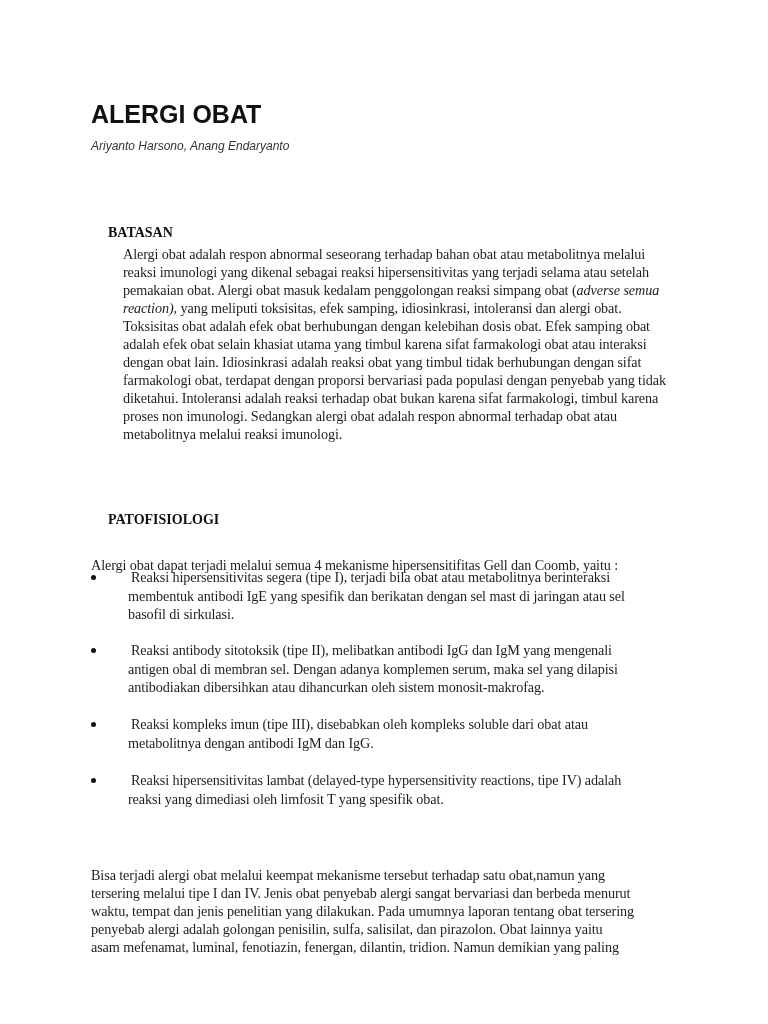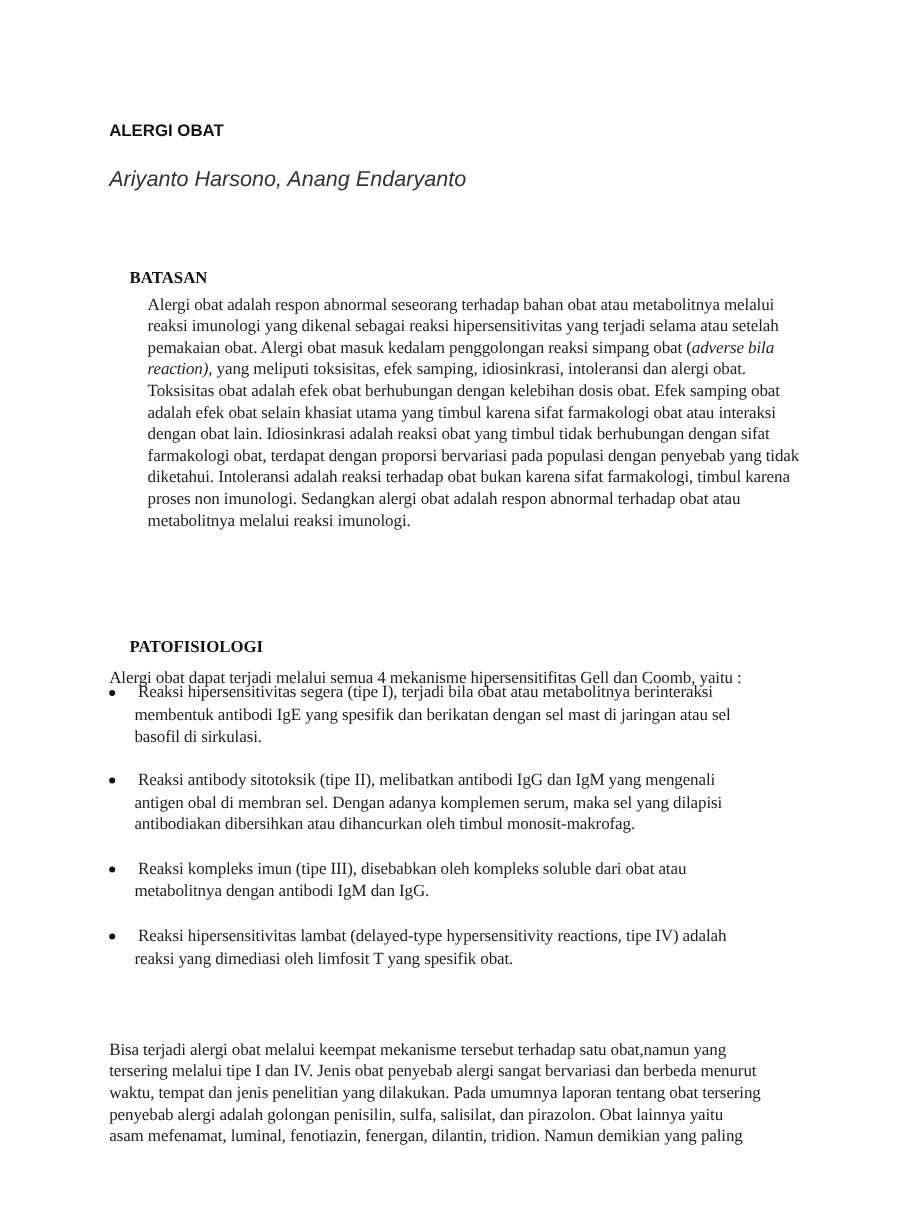--- a/index.html
+++ b/index.html
@@ -21,32 +21,32 @@
       width: 768px;
       height: 1024px;
       background: #ffffff;
     }
     .title {
       position: absolute;
       left: 91px;
       top: 100px;
       font-family: "Liberation Sans", sans-serif;
       font-weight: bold;
-      font-size: 14px;
+      font-size: 25px;
       letter-spacing: 0px;
       color: #111;
       margin: 0;
     }
     .authors {
       position: absolute;
       left: 91px;
       top: 139px;
       font-family: "Liberation Sans", sans-serif;
       font-style: italic;
-      font-size: 18px;
+      font-size: 12px;
       color: #333;
       margin: 0;
     }
     .heading {
       position: absolute;
       left: 91px;
       font-family: "Liberation Serif", serif;
       font-weight: bold;
       font-size: 14px;
       color: #111;
@@ -80,71 +80,71 @@
       position: absolute;
       left: 0;
       top: 7px;
       width: 5px;
       height: 5px;
       border-radius: 50%;
       background: #111;
     }
     .bullet-text {
       position: absolute;
-      left: 21px;
+      left: 37px;
       top: 0;
       width: 580px;
     }
     .bullet-text .first { padding-left: 3px; }
   </style>
 </head>
 <body>
 
 <div class="page">
 
   <h1 class="title">ALERGI OBAT</h1>
   <p class="authors">Ariyanto Harsono, Anang Endaryanto</p>
 
   <h2 class="heading" style="top:208px;">BATASAN</h2>
 
   <div class="para" style="top:245px;margin-left:32px;">
     <span class="line">Alergi obat adalah respon abnormal seseorang terhadap bahan obat atau metabolitnya melalui</span>
     <span class="line">reaksi imunologi yang dikenal sebagai reaksi hipersensitivitas yang terjadi selama atau setelah</span>
-    <span class="line"><span>pemakaian obat. Alergi obat masuk kedalam penggolongan reaksi simpang obat (</span><em>adverse bila</em></span>
+    <span class="line"><span>pemakaian obat. Alergi obat masuk kedalam penggolongan reaksi simpang obat (</span><em>adverse semua</em></span>
     <span class="line"><em>reaction),</em><span> yang meliputi toksisitas, efek samping, idiosinkrasi, intoleransi dan alergi obat.</span></span>
     <span class="line">Toksisitas obat adalah efek obat berhubungan dengan kelebihan dosis obat. Efek samping obat</span>
     <span class="line">adalah efek obat selain  khasiat utama yang timbul karena sifat farmakologi obat atau interaksi</span>
     <span class="line">dengan obat lain. Idiosinkrasi adalah reaksi obat yang timbul tidak berhubungan dengan sifat</span>
     <span class="line">farmakologi obat, terdapat dengan proporsi bervariasi pada populasi dengan penyebab yang tidak</span>
     <span class="line">diketahui. Intoleransi adalah reaksi terhadap obat bukan karena sifat farmakologi, timbul karena</span>
     <span class="line">proses non imunologi. Sedangkan alergi obat adalah respon abnormal terhadap obat atau</span>
     <span class="line">metabolitnya melalui reaksi imunologi.</span>
   </div>
 
-  <h2 class="heading" style="top:515px;">PATOFISIOLOGI</h2>
+  <h2 class="heading" style="top:495px;">PATOFISIOLOGI</h2>
 
   <div class="para" style="top:556px;">
     <span class="line">Alergi obat dapat terjadi melalui semua 4 mekanisme hipersensitifitas Gell dan Coomb, yaitu :</span>
   </div>
 
   <div class="bullet-item" style="top:568px;">
     <span class="bullet-dot"></span>
     <div class="bullet-text">
       <span class="line first">Reaksi hipersensitivitas segera (tipe I), terjadi bila obat atau metabolitnya berinteraksi</span>
       <span class="line">membentuk antibodi IgE yang spesifik dan berikatan dengan sel mast di jaringan atau sel</span>
       <span class="line">basofil di sirkulasi.</span>
     </div>
   </div>
 
   <div class="bullet-item" style="top:641px;">
     <span class="bullet-dot"></span>
     <div class="bullet-text">
       <span class="line first">Reaksi antibody sitotoksik (tipe II), melibatkan antibodi IgG dan IgM yang mengenali</span>
       <span class="line">antigen obal di membran sel. Dengan adanya komplemen serum, maka sel yang dilapisi</span>
-      <span class="line">antibodiakan dibersihkan atau dihancurkan oleh timbul monosit-makrofag.</span>
+      <span class="line">antibodiakan dibersihkan atau dihancurkan oleh sistem monosit-makrofag.</span>
     </div>
   </div>
 
   <div class="bullet-item" style="top:715px;">
     <span class="bullet-dot"></span>
     <div class="bullet-text">
       <span class="line first">Reaksi kompleks imun (tipe III), disebabkan oleh kompleks soluble dari obat atau</span>
       <span class="line">metabolitnya dengan antibodi IgM dan IgG.</span>
     </div>
   </div>

